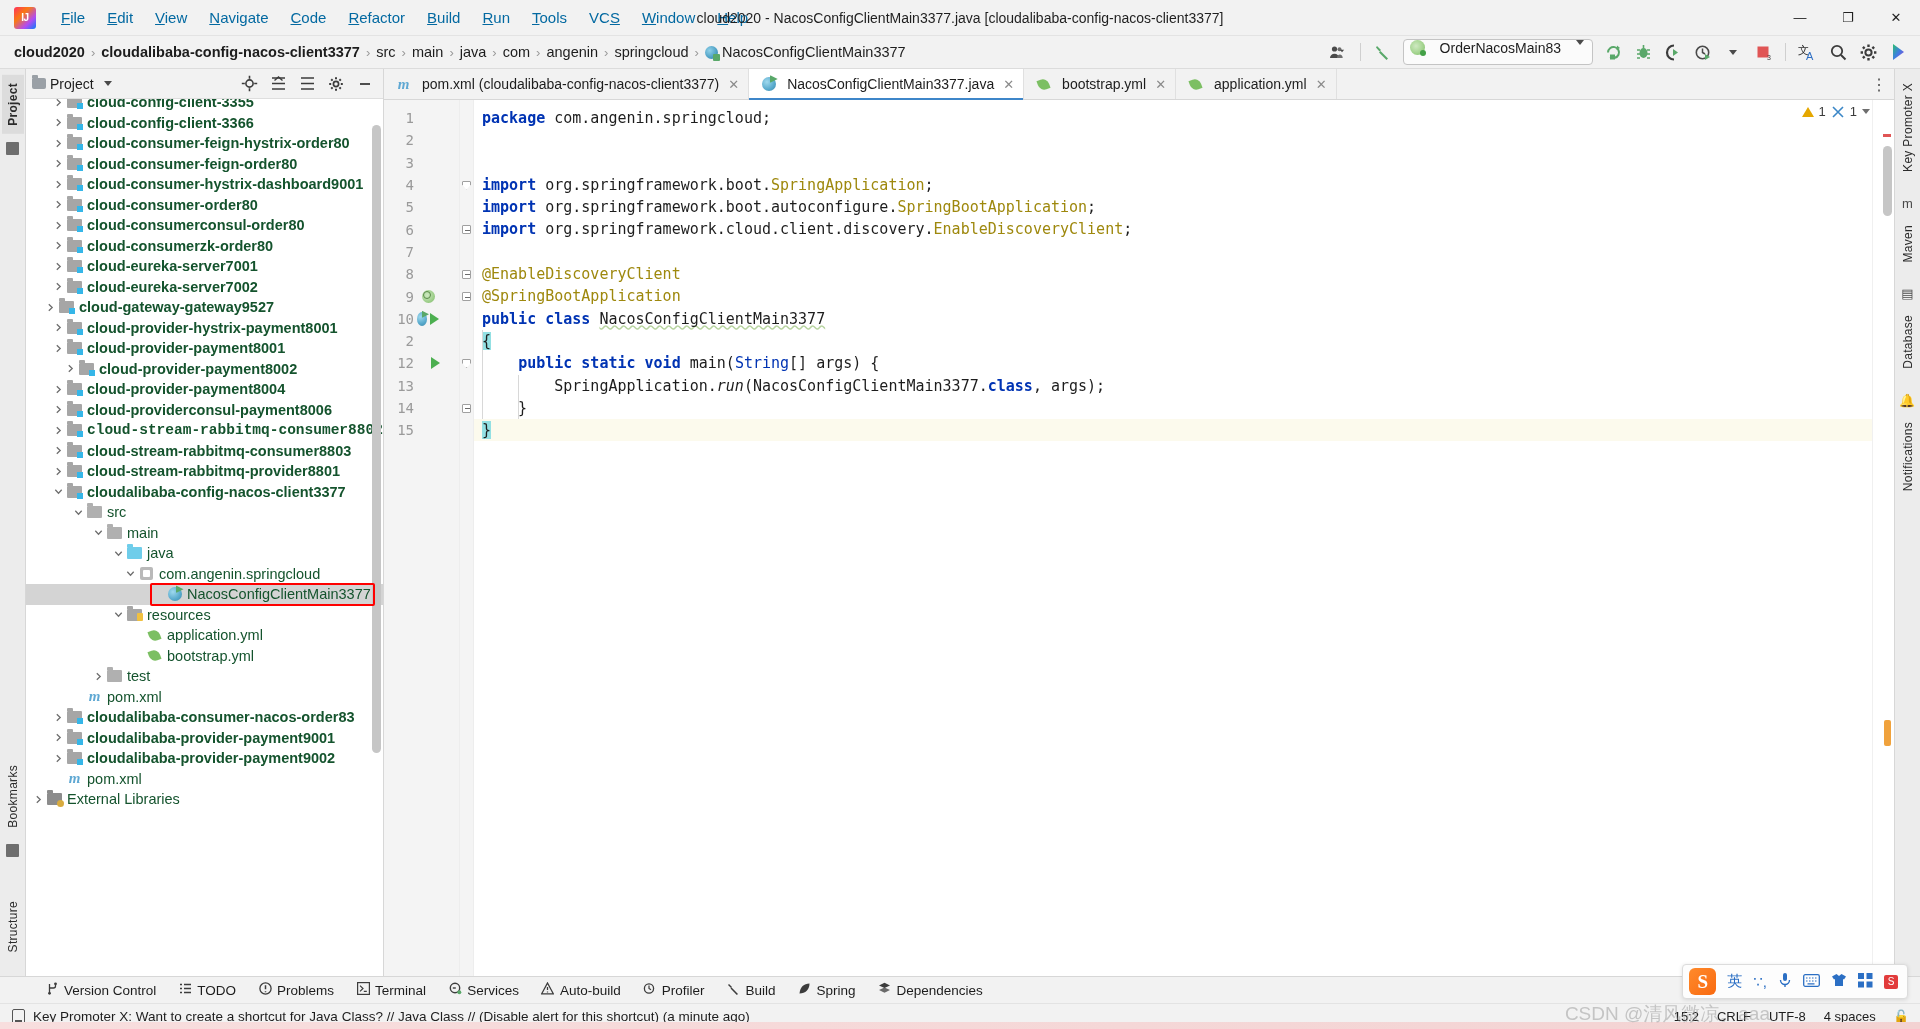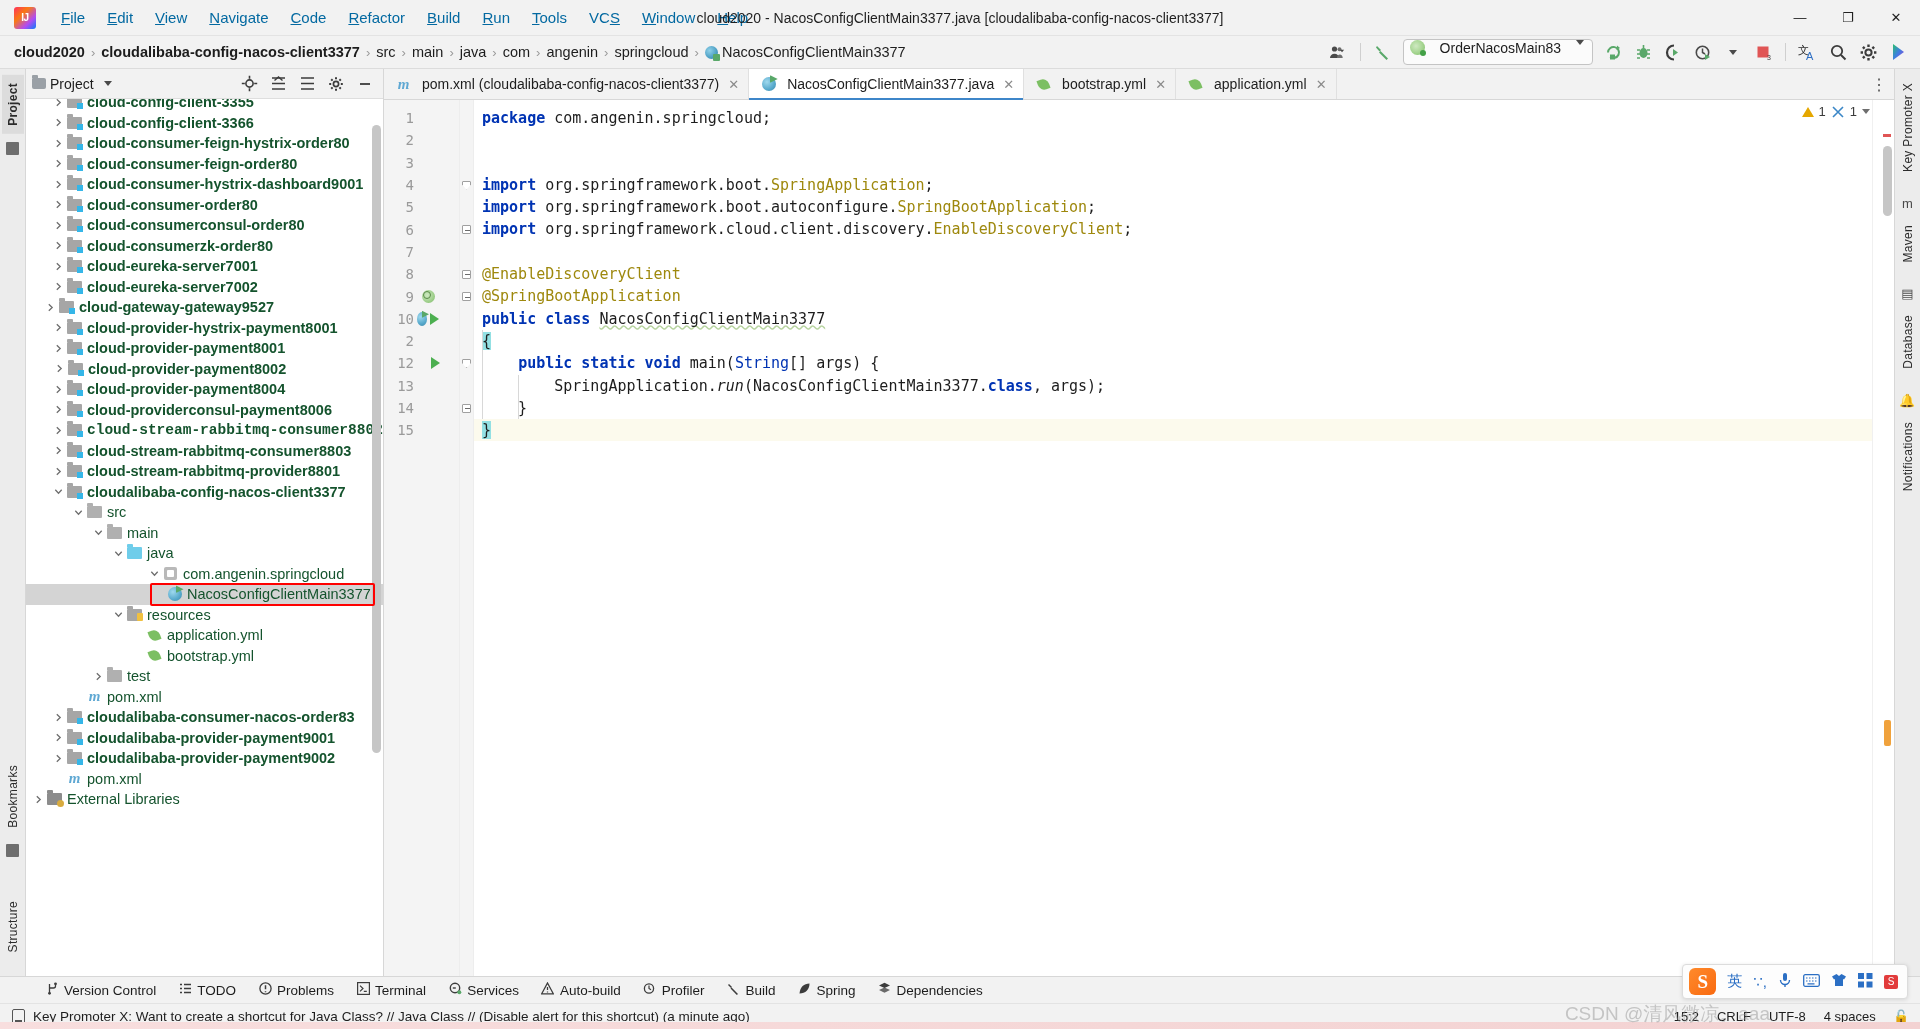--- a/index.html
+++ b/index.html
@@ -645,21 +645,21 @@
             <span class="twisty">
               <svg width="9" height="9" viewBox="0 0 9 9">
                 <path d="M2.8 1.3 L6.2 4.5 L2.8 7.7" fill="none" stroke="#6e6e6e" stroke-width="1.3"></path>
               </svg>
             </span>
             <span class="ico">
               <span class="mod-ico"></span>
             </span>
             <span class="lbl b">cloud-provider-payment8001</span>
           </div>
-          <div class="row" style="padding-left: 25px;">
+          <div class="row" style="padding-left: 36px;">
             <span class="twisty">
               <svg width="9" height="9" viewBox="0 0 9 9">
                 <path d="M2.8 1.3 L6.2 4.5 L2.8 7.7" fill="none" stroke="#6e6e6e" stroke-width="1.3"></path>
               </svg>
             </span>
             <span class="ico">
               <span class="mod-ico"></span>
             </span>
             <span class="lbl b">cloud-provider-payment8002</span>
           </div>
@@ -755,21 +755,21 @@
             <span class="twisty">
               <svg width="9" height="9" viewBox="0 0 9 9">
                 <path d="M1.3 2.8 L4.5 6.2 L7.7 2.8" fill="none" stroke="#6e6e6e" stroke-width="1.3"></path>
               </svg>
             </span>
             <span class="ico">
               <span class="fold-blue"></span>
             </span>
             <span class="lbl">java</span>
           </div>
-          <div class="row" style="padding-left: 120px;">
+          <div class="row" style="padding-left: 96px;">
             <span class="twisty">
               <svg width="9" height="9" viewBox="0 0 9 9">
                 <path d="M1.3 2.8 L4.5 6.2 L7.7 2.8" fill="none" stroke="#6e6e6e" stroke-width="1.3"></path>
               </svg>
             </span>
             <span class="ico">
               <span class="pkg-ico"></span>
             </span>
             <span class="lbl">com.angenin.springcloud</span>
           </div>

